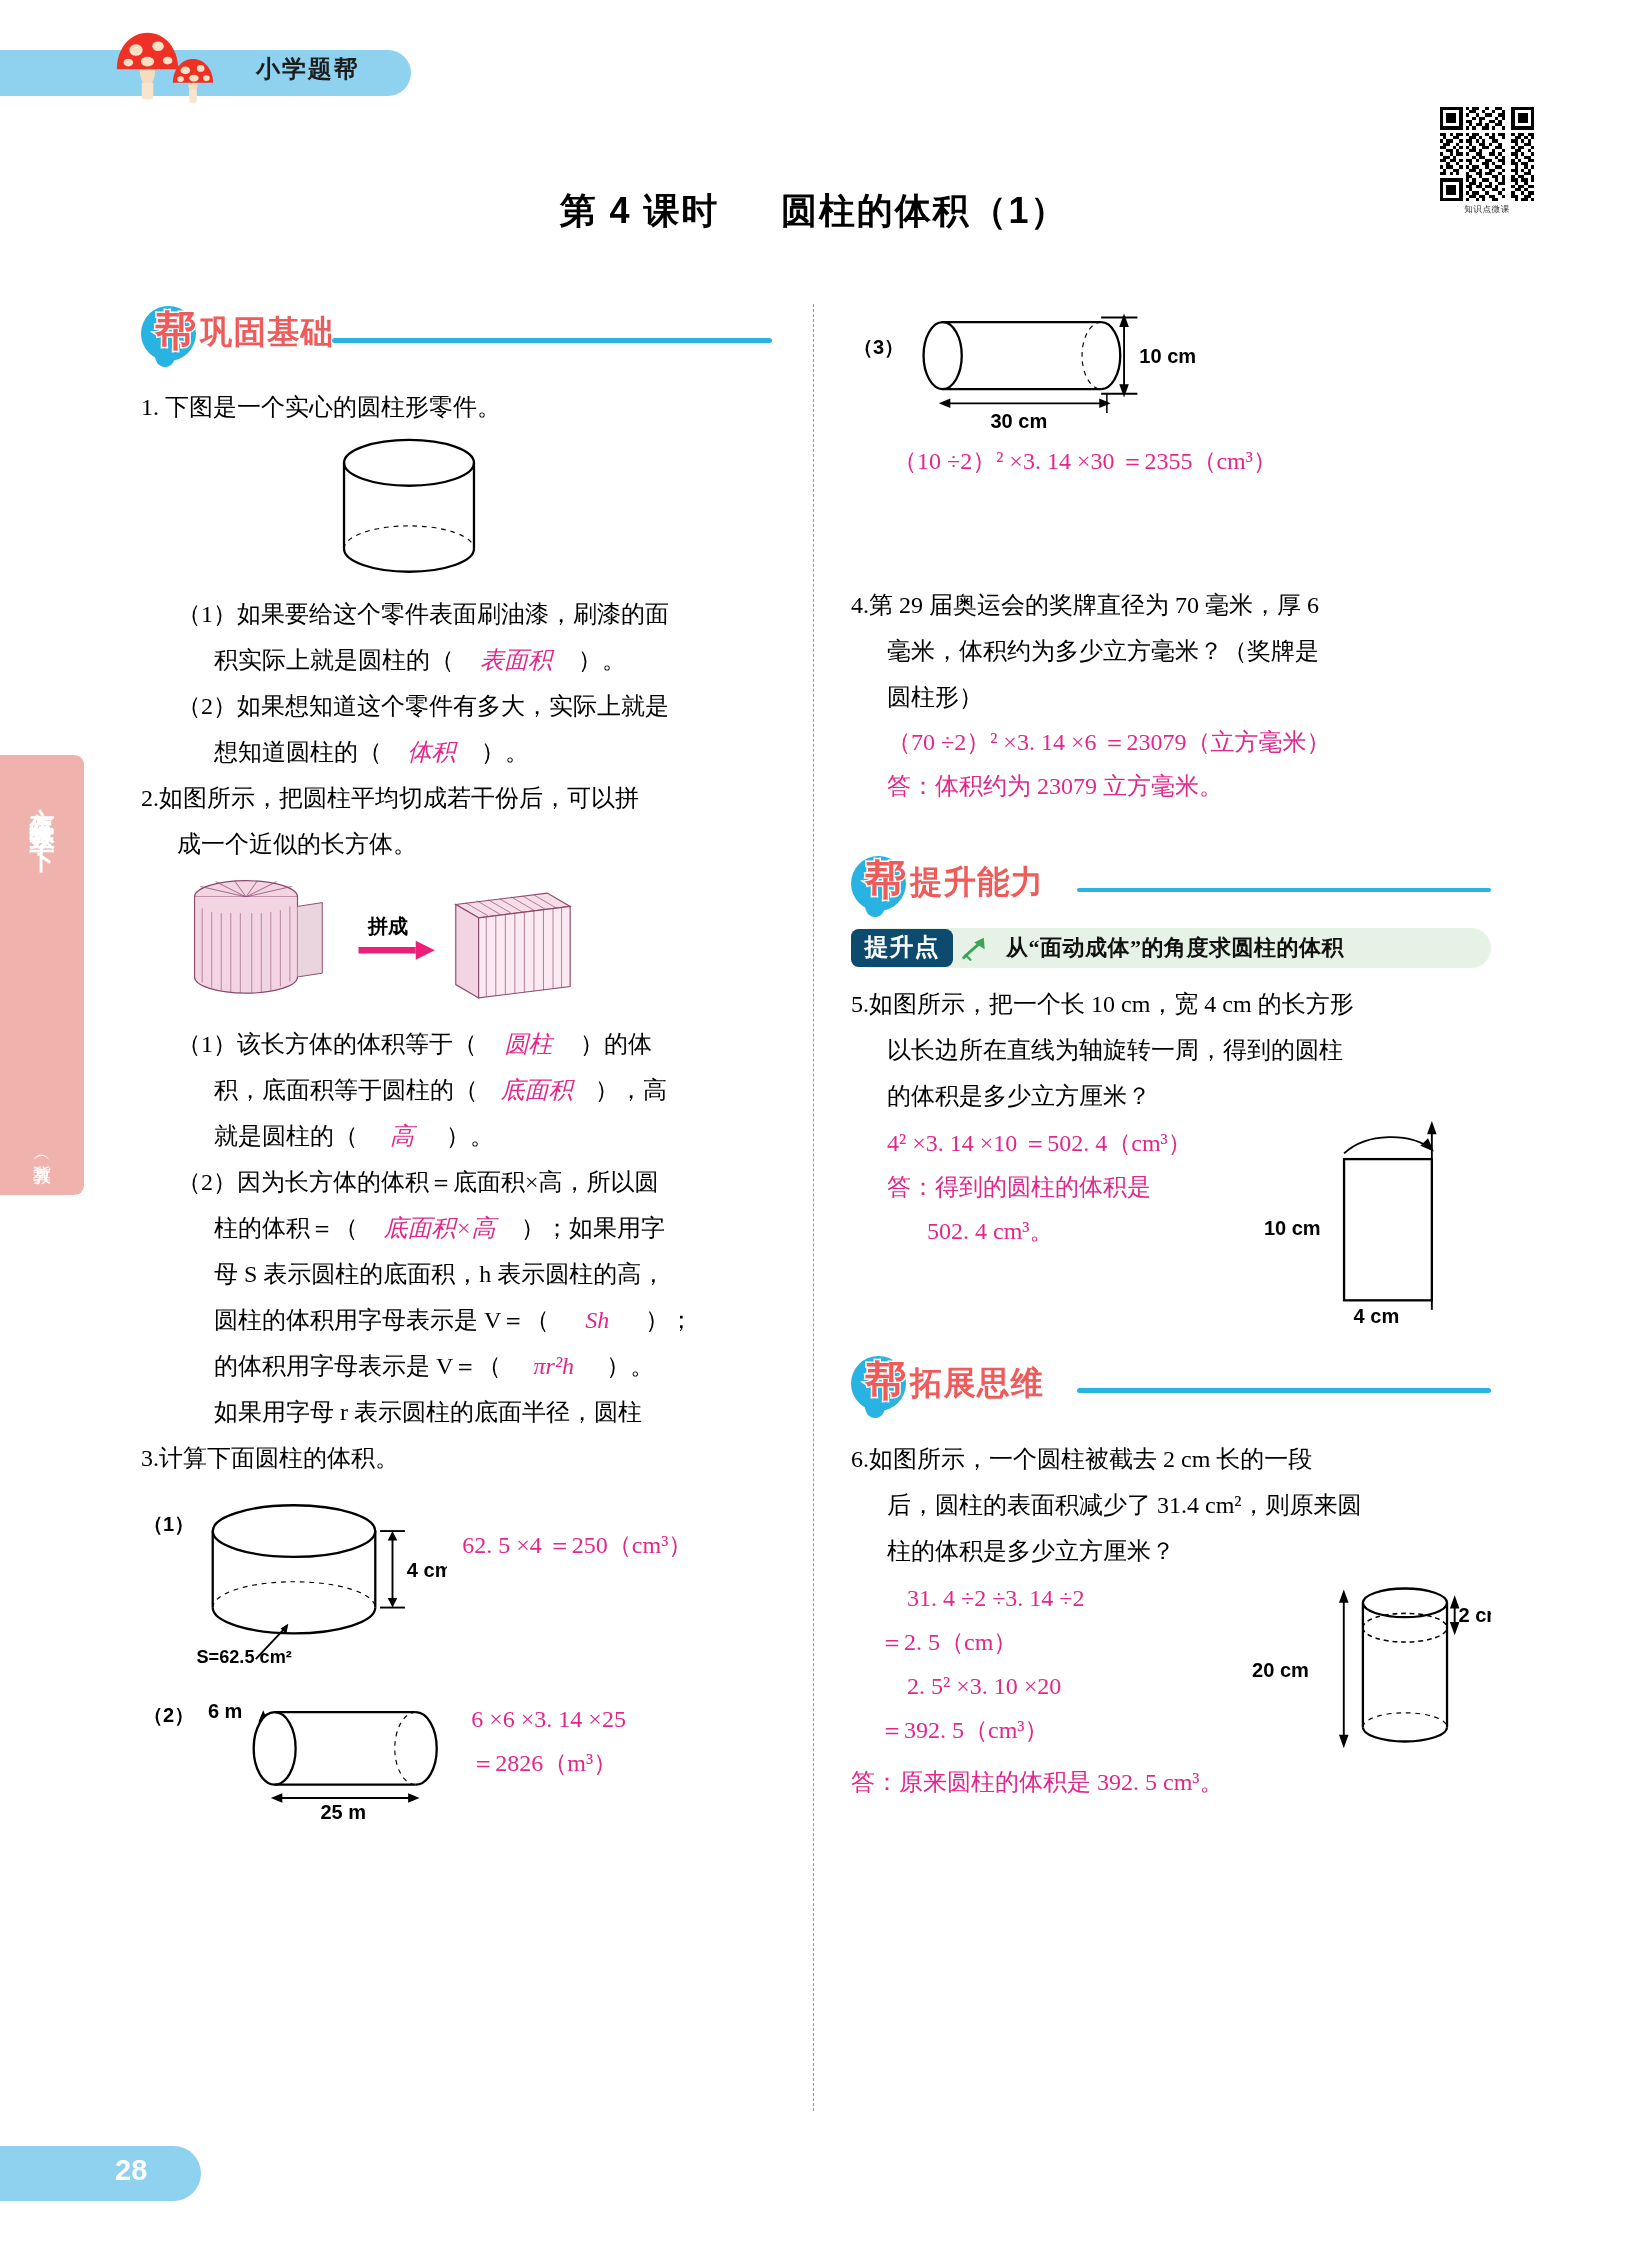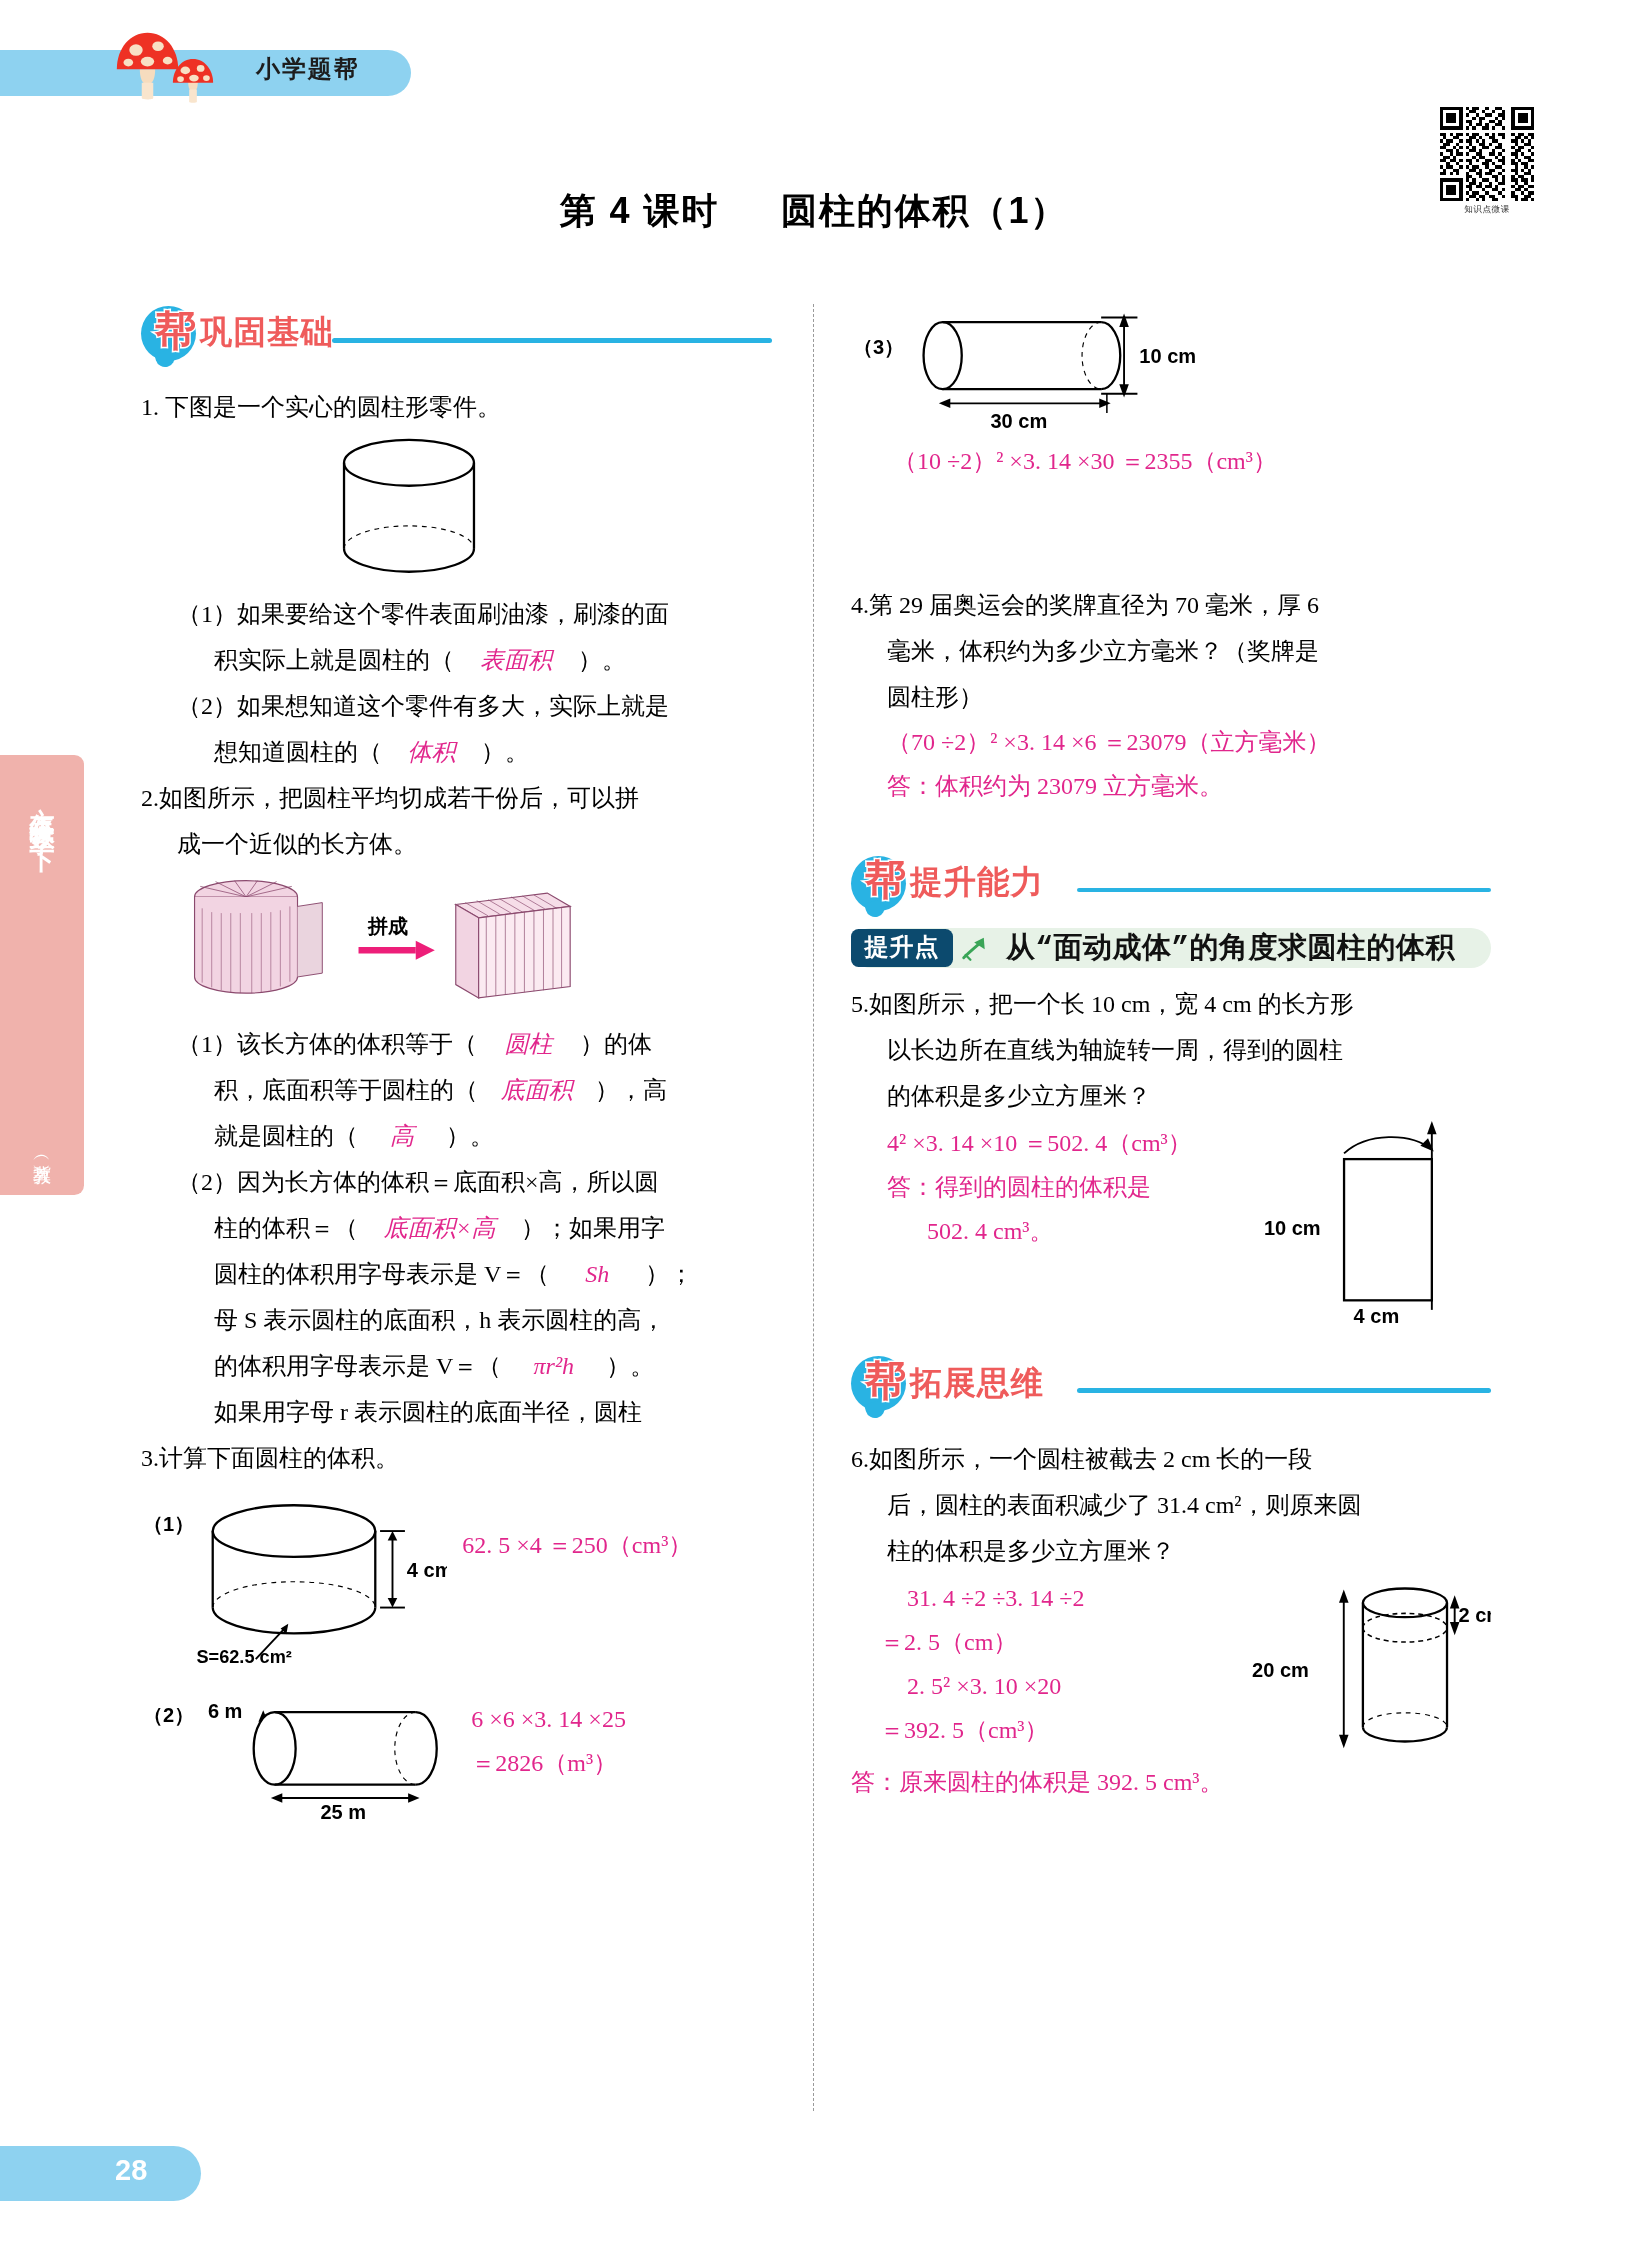--- a/index.html
+++ b/index.html
@@ -254,22 +254,22 @@
   }
   .tip-arrow {
     position: relative;
     width: 32.5px; height: 32.5px;
     margin-left: 3.8px;
     z-index: 2;
   }
   .tip-text {
     position: relative;
     margin-left: 17px;
-    font-family: Liberation Mono, monospace;
-    font-size: 29px;
+    font-family: Liberation Serif, serif;
+    font-size: 22px;
     font-weight: bold;
     color: #111;
     z-index: 2;
     letter-spacing: 0.5px;
   }
 
   
   .fig { position: relative; }
   .fig svg { display: block; }
   .figtext {
@@ -703,24 +703,24 @@
       <span>就是圆柱的（</span><span class="blankbox ans" style="min-width:88px;">高</span><span>）。</span>
     </div>
 
     <div class="q sub">
       <span>（2）</span><span>因为长方体的体积＝底面积×高，所以圆</span>
     </div>
     <div class="q sub2">
       <span>柱的体积＝（</span><span class="blankbox ans" style="min-width:163px;">底面积×高</span><span>）；如果用字</span>
     </div>
     <div class="q sub2">
+      <span>母 S 表示圆柱的底面积，h 表示圆柱的高，</span>
+    </div>
+    <div class="q sub2">
       <span>圆柱的体积用字母表示是 V＝（</span><span class="blankbox ans" style="min-width:96px;">Sh</span><span>）；</span>
-    </div>
-    <div class="q sub2">
-      <span>母 S 表示圆柱的底面积，h 表示圆柱的高，</span>
     </div>
     <div class="q sub2">
       <span>的体积用字母表示是 V＝（</span><span class="blankbox ans" style="min-width:105px;">πr²h</span><span>）。</span>
     </div>
     <div class="q sub2">
       <span>如果用字母 r 表示圆柱的底面半径，圆柱</span>
     </div>
 
     <div class="q">
       <span>3.</span><span>计算下面圆柱的体积。</span>

